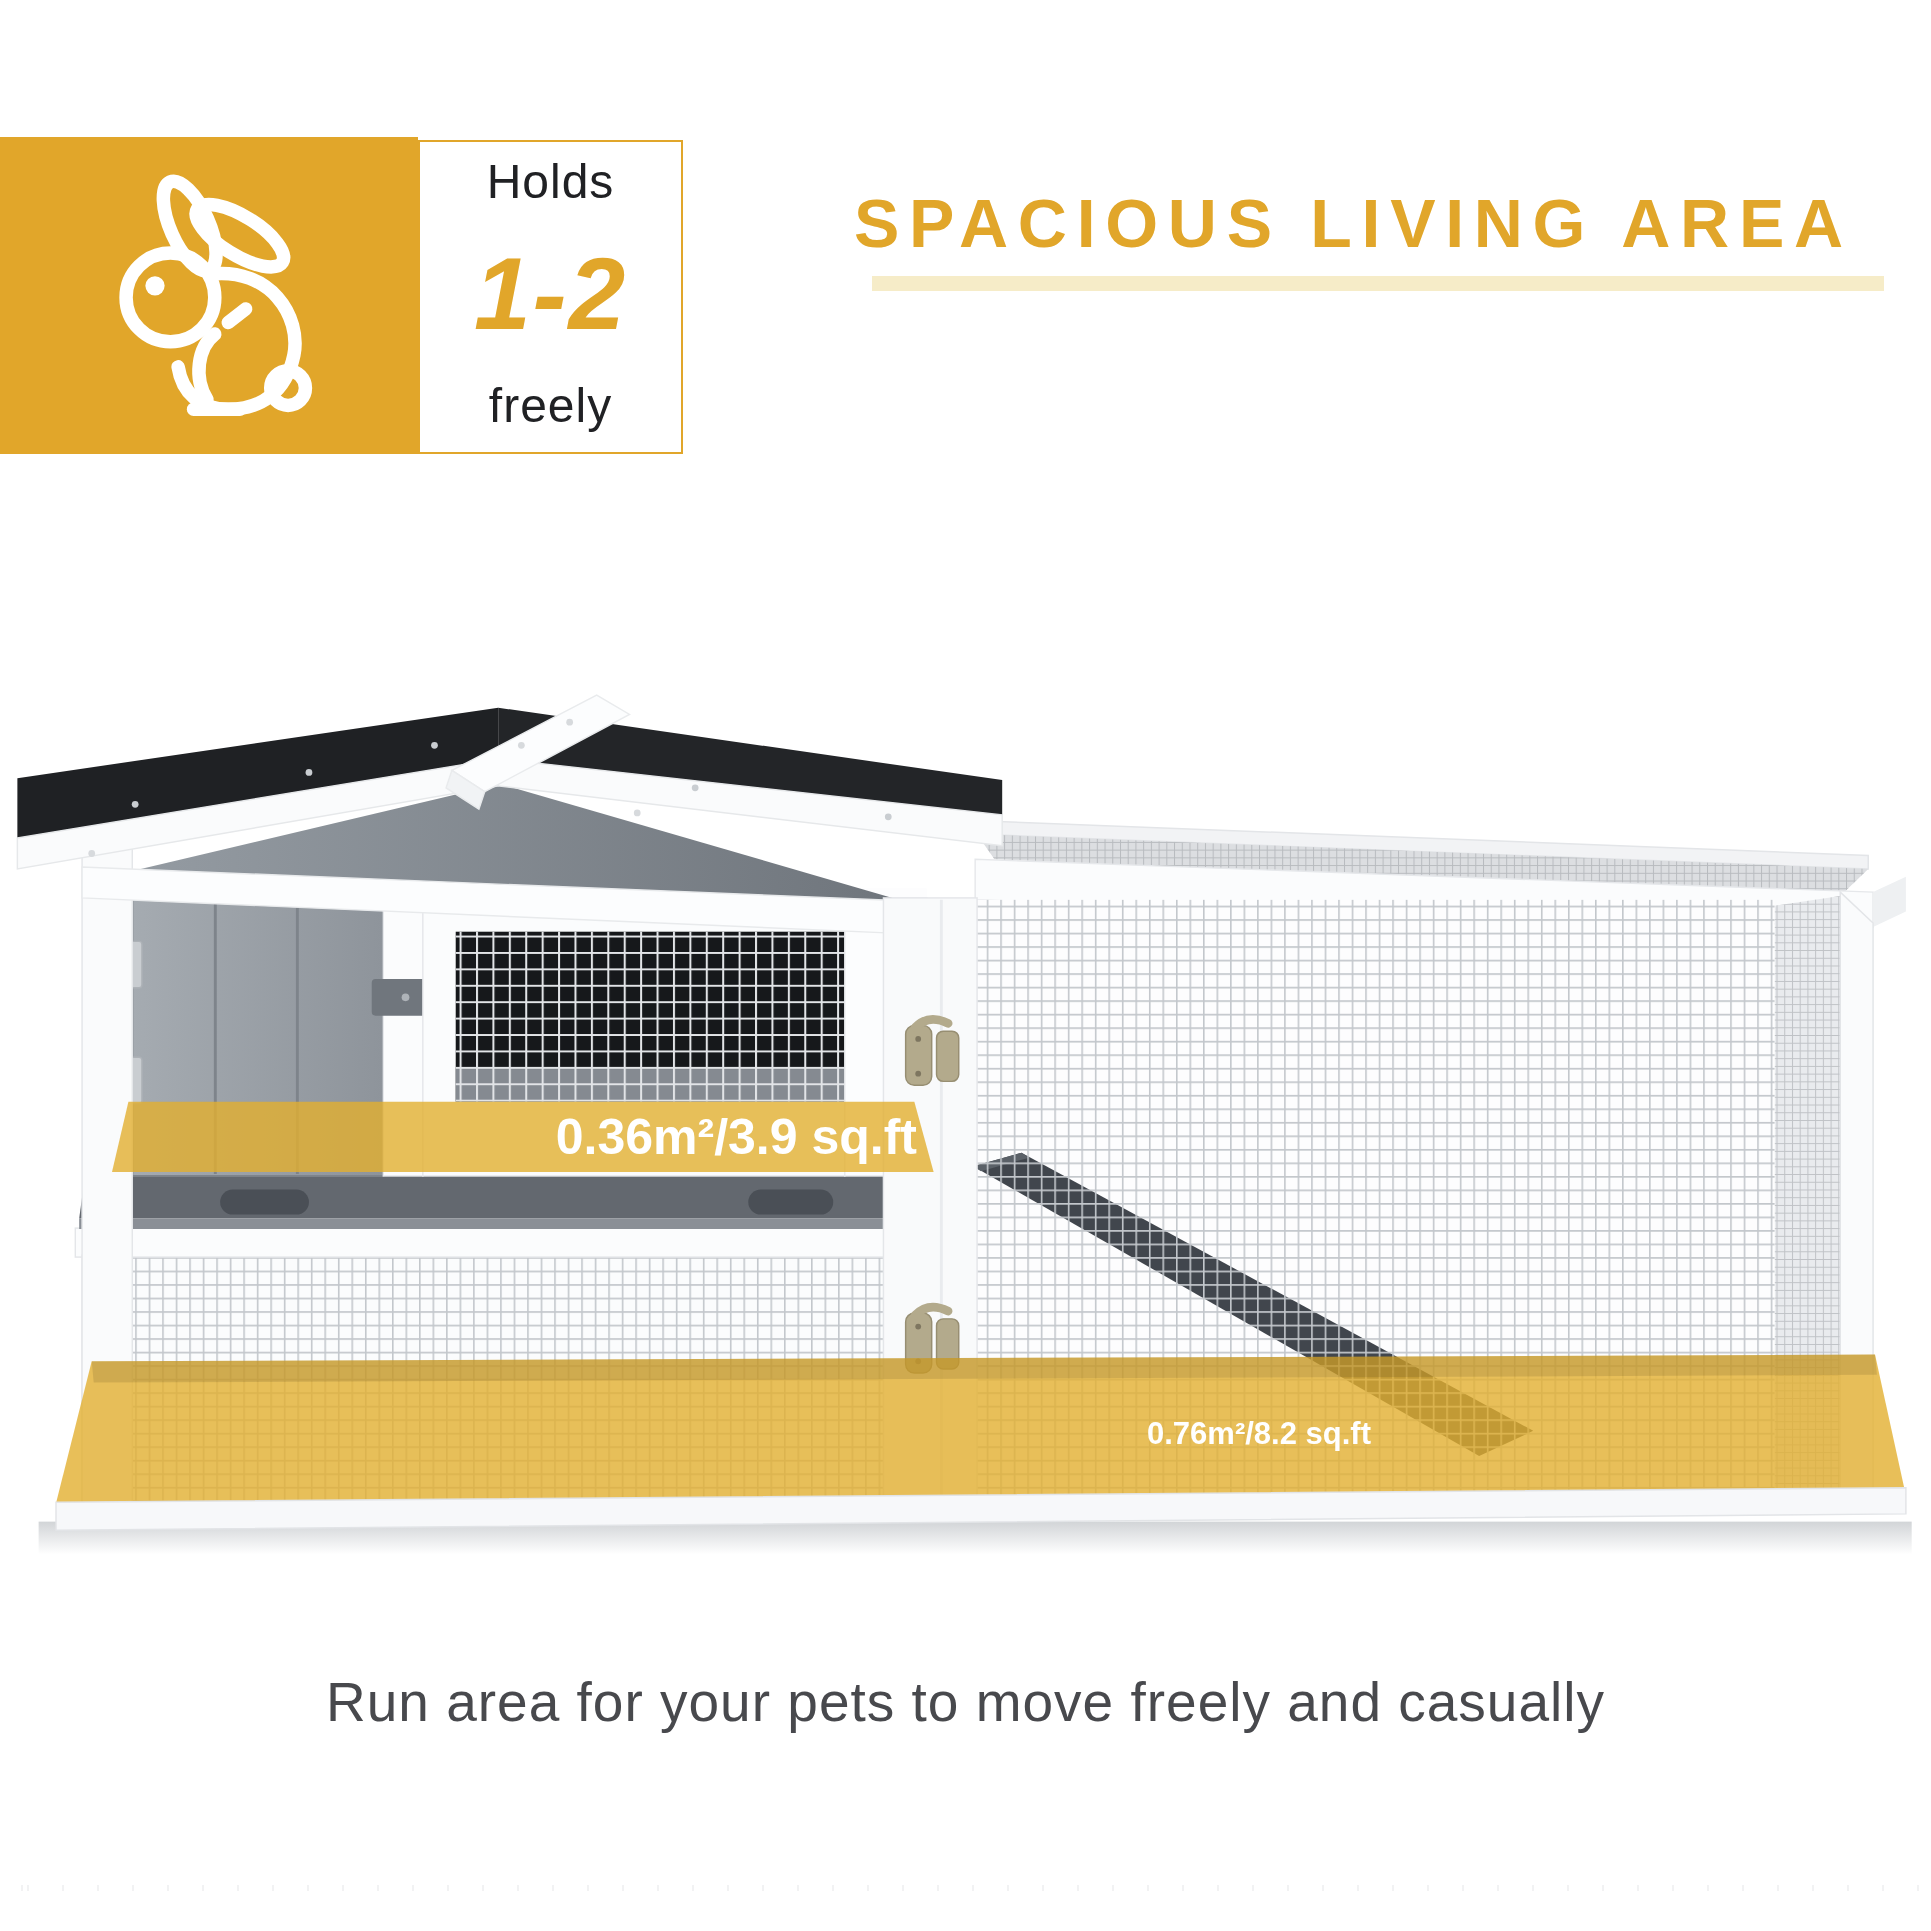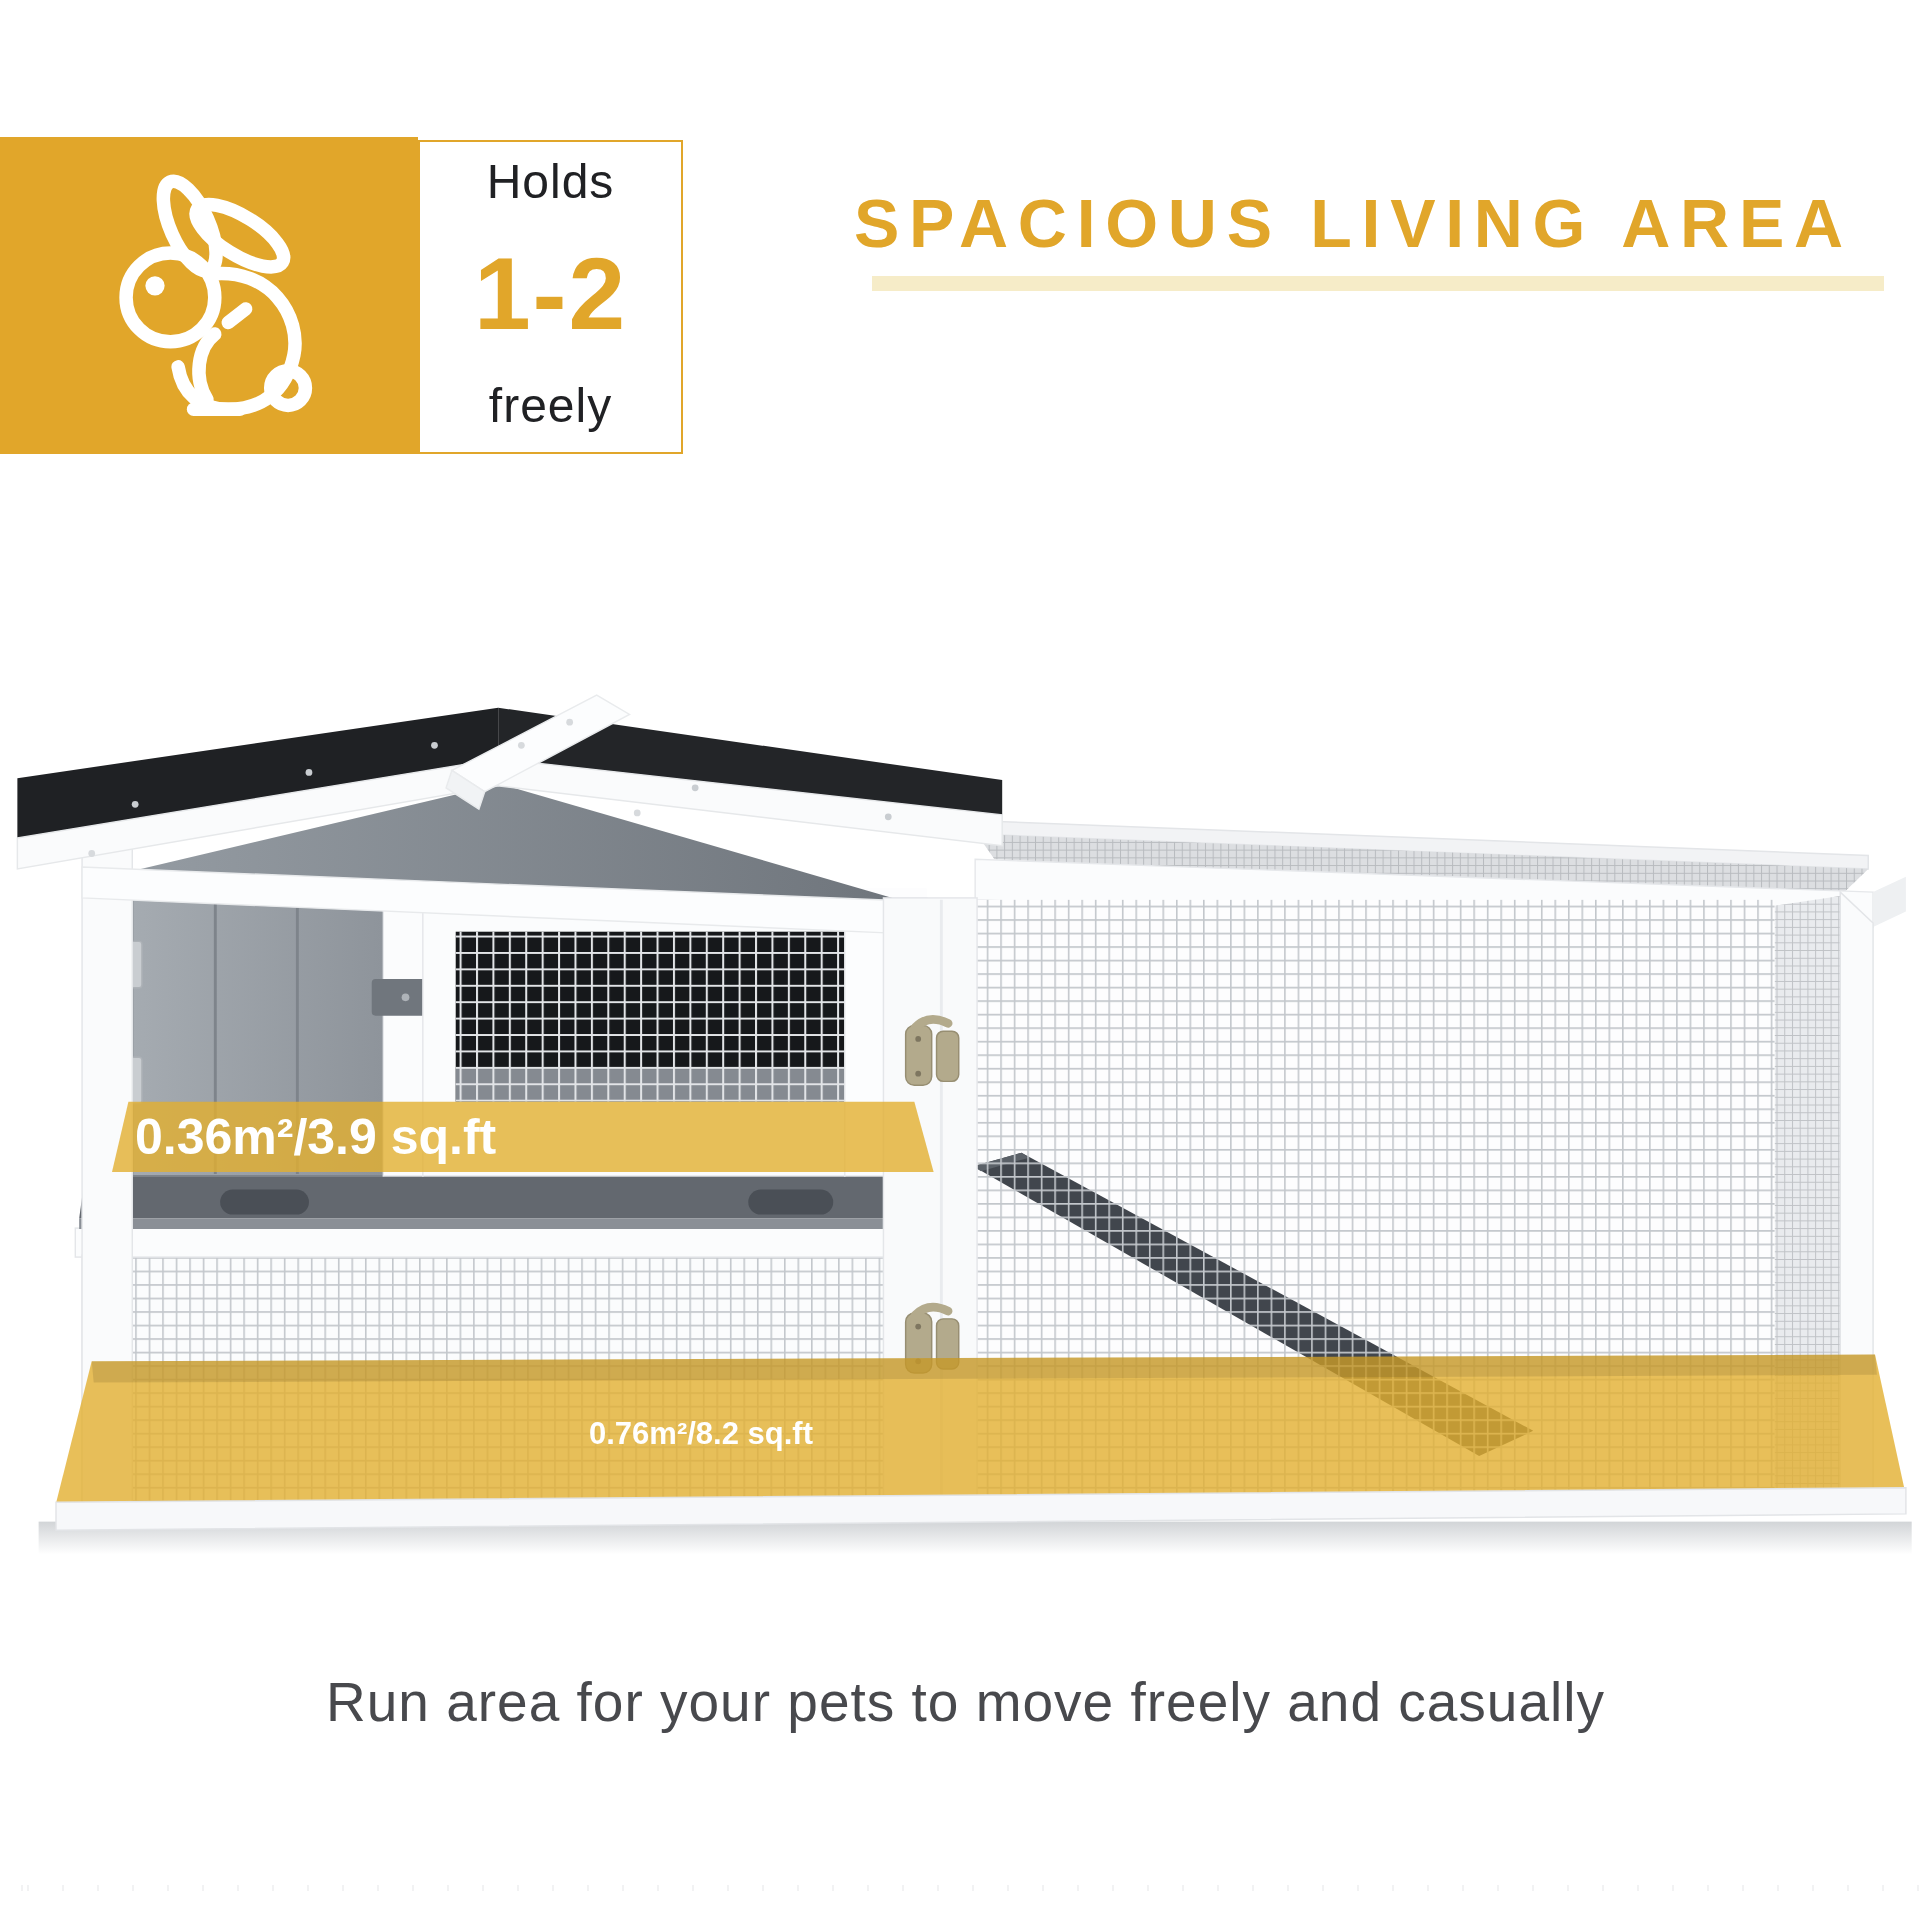--- a/index.html
+++ b/index.html
@@ -19,36 +19,37 @@
     background:#fff;border:2.9px solid var(--brand_gold,#E1A62A);box-sizing:border-box;
     display:flex;flex-direction:column;align-items:center;justify-content:space-between;
     padding:13.5px 0 19.3px 0;
   }
   .badge-holds,.badge-animal{
     font-size:48px;color:#202124;font-weight:400;letter-spacing:1px;line-height:1.1;
   }
   .badge-count{
     font-size:102px;font-weight:800;color:var(--brand_gold,#E1A62A);line-height:.95;
     letter-spacing:1.9px;
+    font-style:italic;
   }
   
   .headline{
     position:absolute;left:854px;top:189px;width:1062px;
     font-size:68px;font-weight:700;color:var(--brand_gold,#E1A62A);
     letter-spacing:9.7px;white-space:nowrap;line-height:1.0;
   }
   .headline-underline{
     position:absolute;left:872px;top:276px;width:1012px;height:14.5px;
     background:var(--underline_pale,#F6ECC8);
   }
   
   .hutch-wrap{position:absolute;left:0;top:0;width:1931px;height:1931px;}
   
   .area-label{
-    position:absolute;color:#fff;font-weight:600;text-align:left;white-space:nowrap;
+    position:absolute;color:#fff;font-weight:600;text-align:right;white-space:nowrap;
   }
   .area-label.upper{left:135px;width:782px;top:1106px;height:62px;line-height:62px;font-size:50px;}
   .area-label.lower{left:589px;width:782px;top:1404px;height:60px;line-height:60px;font-size:31px;}
   
   .caption{
     position:absolute;left:0;top:1670px;width:1931px;text-align:center;
     font-size:55px;font-weight:400;color:var(--caption_gray,#48494D);letter-spacing:1px;
   }
   
   .bottom-grid{

